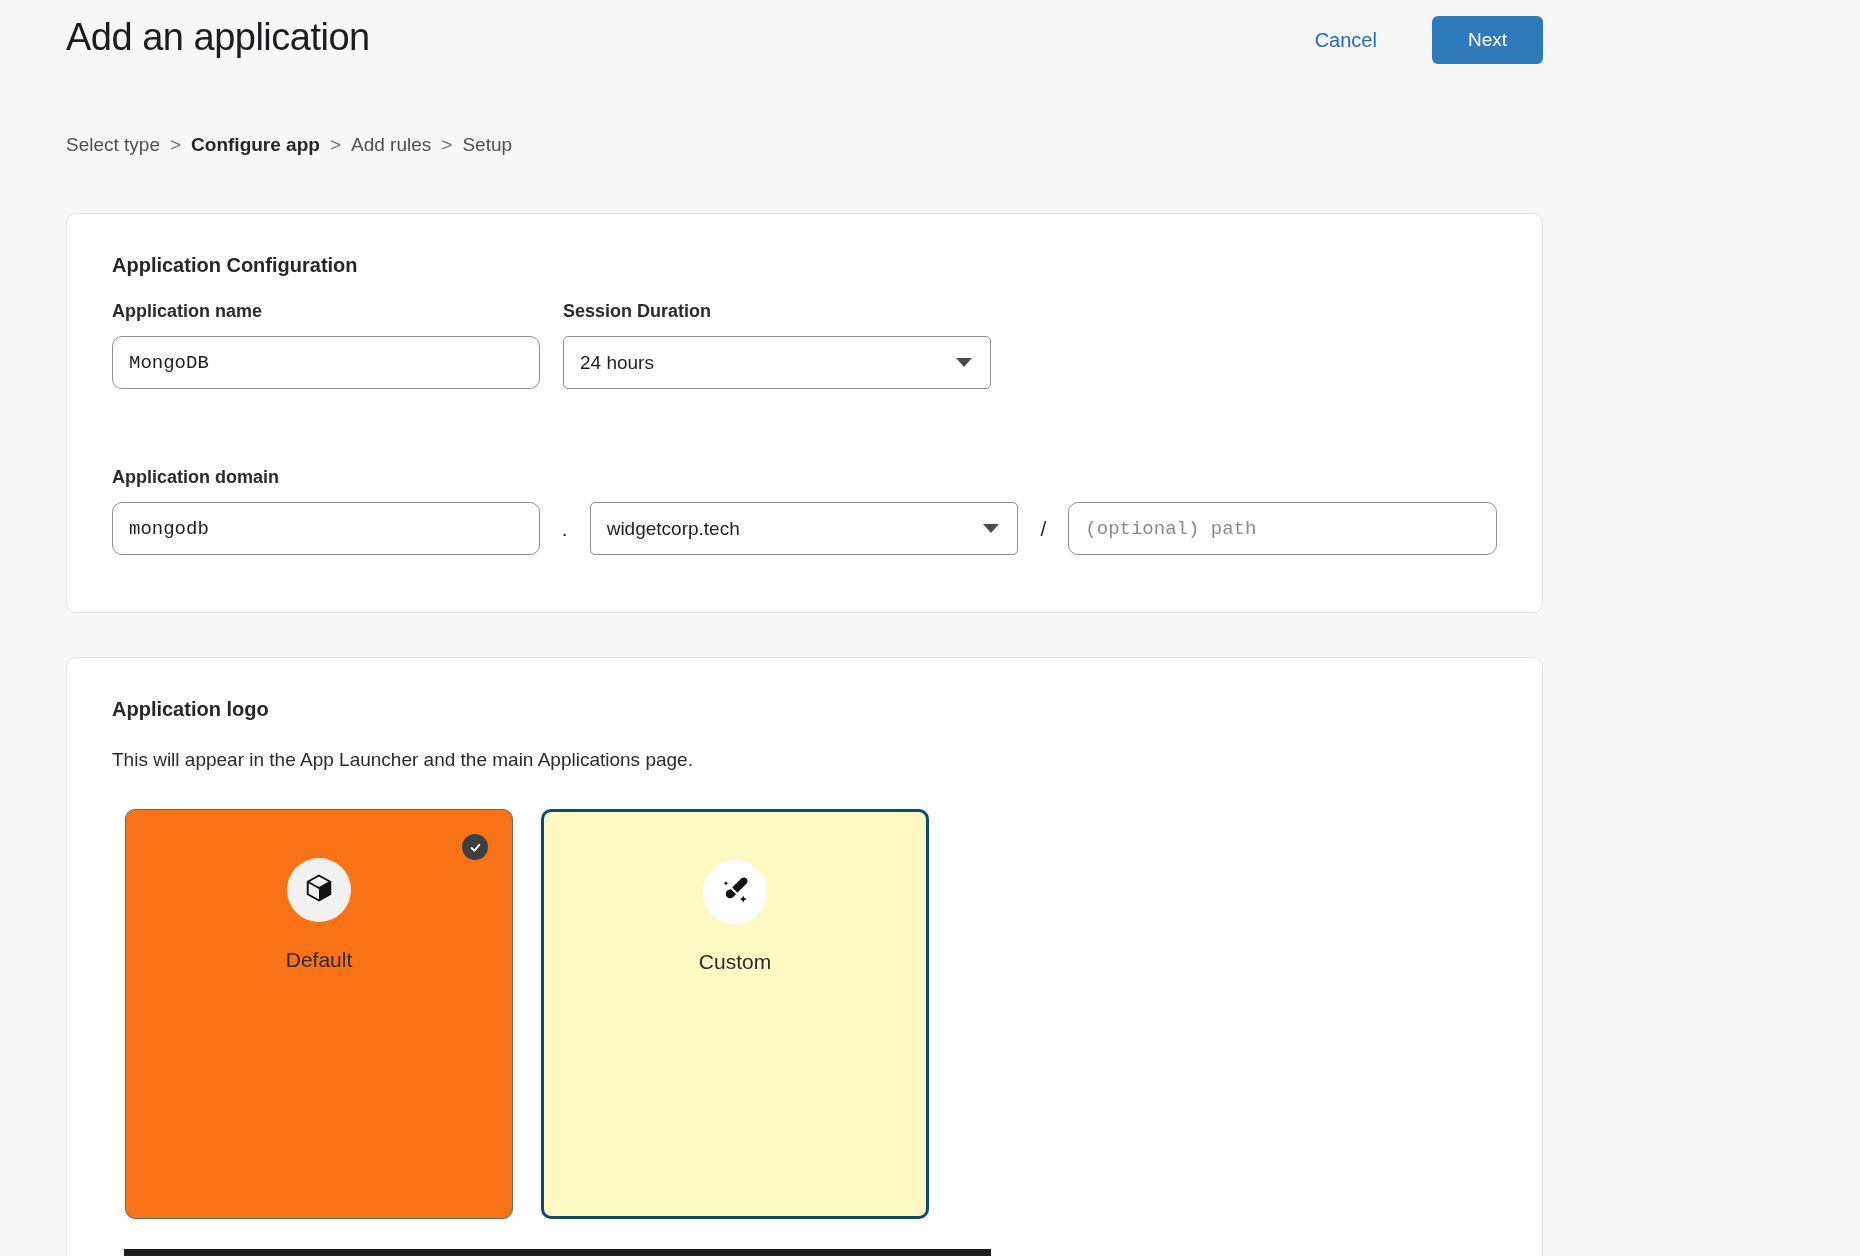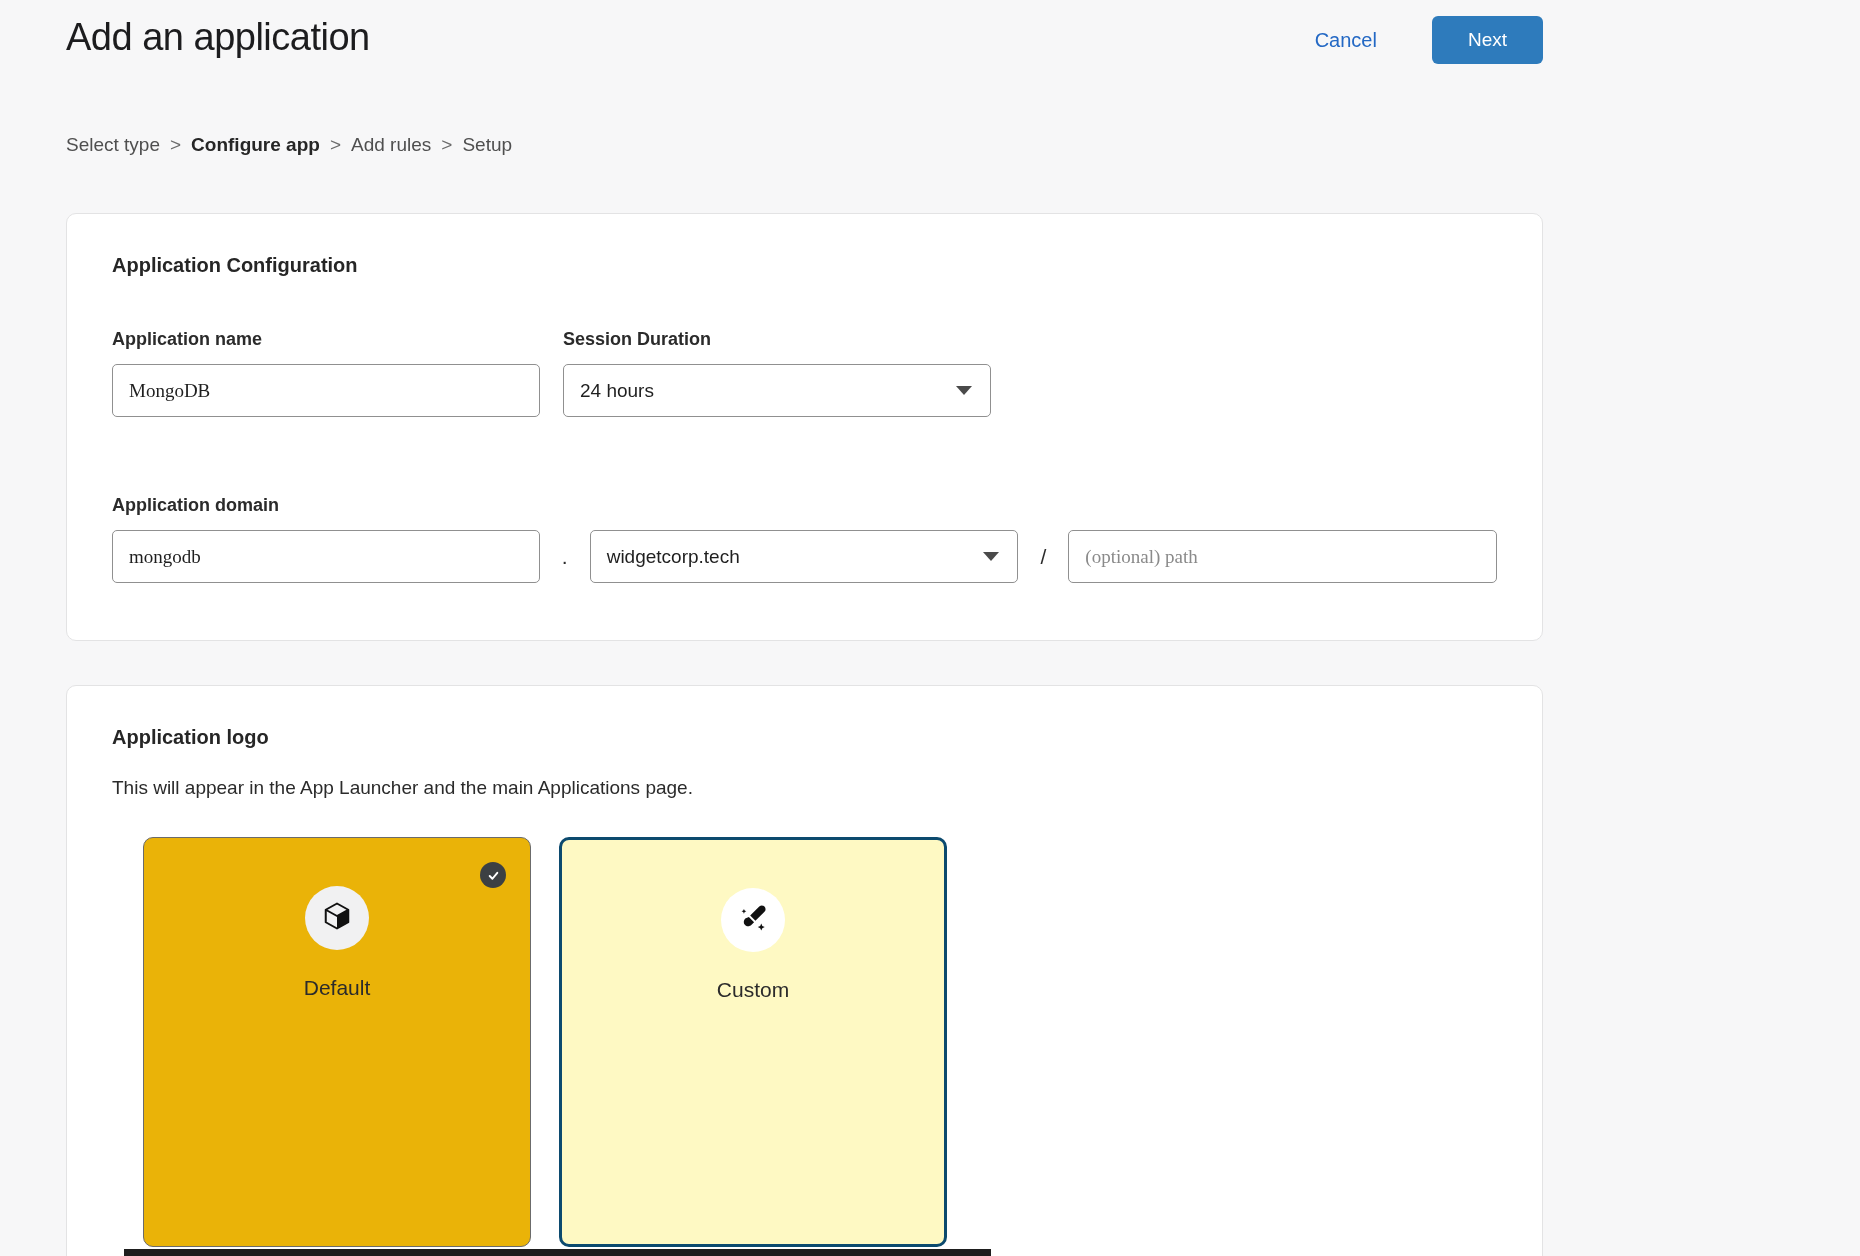--- a/index.html
+++ b/index.html
@@ -30,27 +30,27 @@
   .step-sep { color:#6b6b6b; }
 
   
   .card {
     background:#ffffff; border:1px solid #e3e3e4; border-radius:10px;
     margin-top:57px; padding:40px 45px 57px 45px;
   }
   .card-title { font-size:20px; font-weight:bold; color:#262626; }
 
   .field-label { font-size:18px; font-weight:bold; color:#2b2b2b; margin-bottom:14px; }
-  .field-row { display:flex; margin-top:52px; }
+  .field-row { display:flex; margin-top:24px; }
   .field-col { width:428px; }
   .field-col + .field-col { margin-left:23px; width:428px; }
 
   .text-input {
-    width:100%; height:53px; border:1px solid #909090; border-radius:5px;
-    font-size:19px; color:#1f1f1f; padding:16px 16px; background:#fff; font-family:Liberation Serif, serif;
+    width:100%; height:53px; border:1px solid #909090; border-radius:10px;
+    font-size:19px; color:#1f1f1f; padding:16px 16px; background:#fff; font-family:Liberation Mono, monospace;
   }
   .text-input::placeholder { color:#8a8a8a; }
 
   .select-box {
     width:100%; height:53px; border:1px solid #909090; border-radius:5px;
     display:flex; align-items:center; justify-content:space-between;
     font-size:19px; color:#1f1f1f; padding:0 18px 0 16px; background:#fff; cursor:pointer;gap:40px;
   }
   .chevron-down {
     width:0; height:0; border-left:8px solid transparent; border-right:8px solid transparent;
@@ -64,21 +64,21 @@
   .sep { width:50px; text-align:center; font-size:21px; color:#2b2b2b; flex:0 0 50px; }
 
   
   .card.logo { margin-top:44px; height:640px; }
   .logo-desc { font-size:19px; color:#2b2b2b; margin-top:28px; }
   .logo-options { display:flex; gap:28px; margin-top:38px; margin-left:13px; }
   .logo-option {
     width:388px; height:410px; border-radius:10px; position:relative;
     text-align:center; cursor:pointer;
   }
-  .logo-option.selected { background:#eab308; border:1px solid #6b6b6b;margin-left:18px; }
+  .logo-option.selected { background:#f97316; border:1px solid #6b6b6b; }
   .logo-option.unselected { background:#fef9c3; border:3px solid #0c4a6e; }
   .icon-circle {
     width:64px; height:64px; border-radius:50%; margin:48px auto 0 auto;
     display:flex; align-items:center; justify-content:center;
   }
   .logo-option.selected .icon-circle { background:#f1f1f2; }
   .logo-option.unselected .icon-circle { background:#ffffff; }
   .logo-option-label { margin-top:26px; font-size:21px; color:#2b2b2b; }
   .check-badge {
     position:absolute; top:24px; right:24px; width:26px; height:26px; border-radius:50%;

